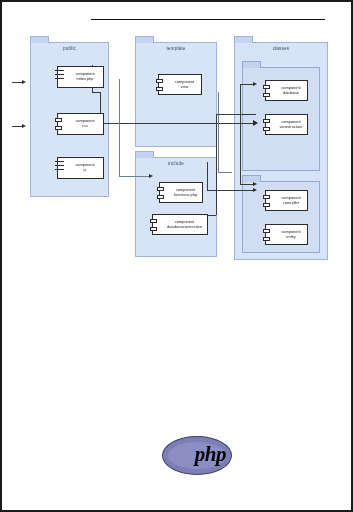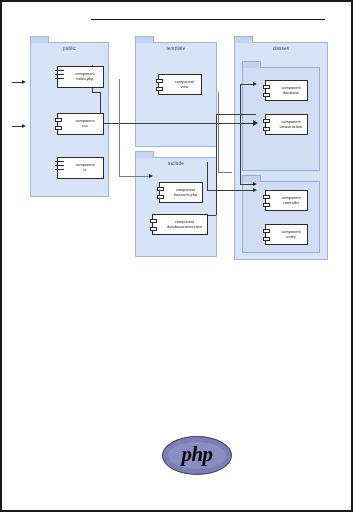--- a/index.html
+++ b/index.html
@@ -164,21 +164,21 @@
     justify-content: center;
     overflow: hidden;
   }
   .php-logo .inner {
     width: 58px;
     height: 27px;
     border-radius: 50% / 50%;
     background: #8a8ec2;
     display: flex;
     align-items: center;
-    justify-content: center;
+    justify-content: flex-end;
   }
   .php-logo .txt {
     font-family: "Liberation Serif", serif;
     font-style: italic;
     font-weight: bold;
     font-size: 21px;
     color: #000000;
     letter-spacing: -0.5px;
     line-height: 21px;
     transform: translateY(-1px);

